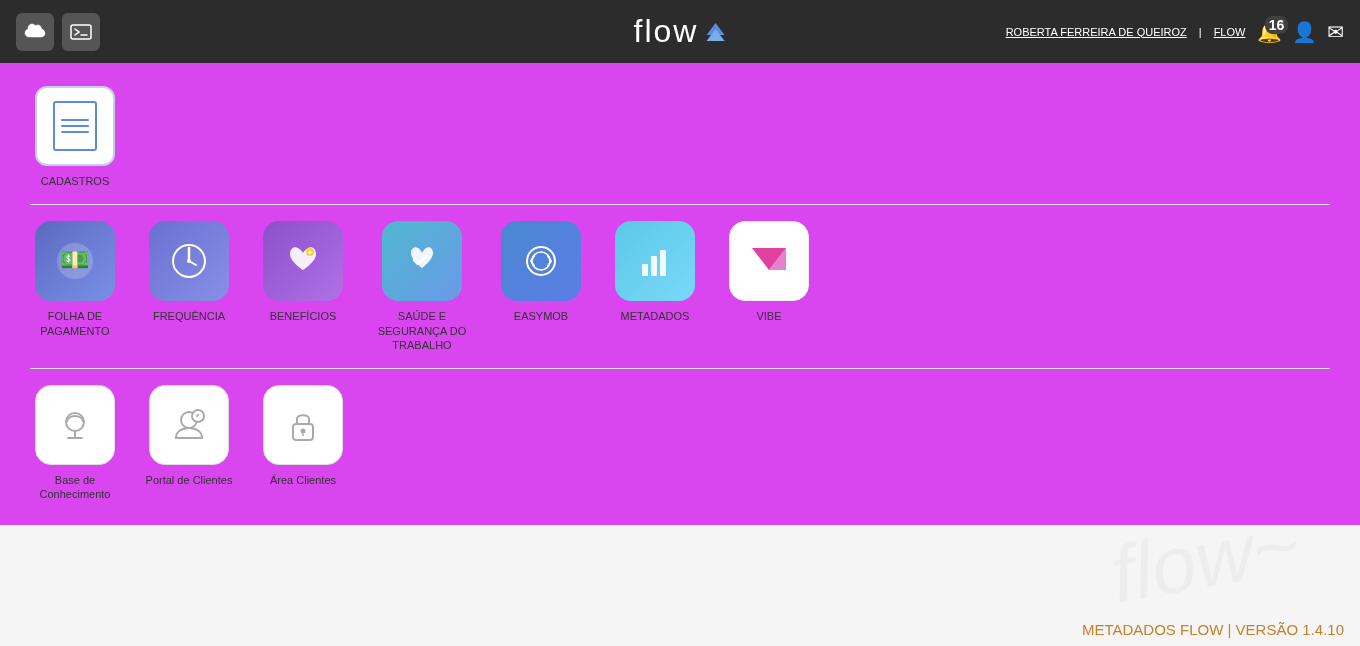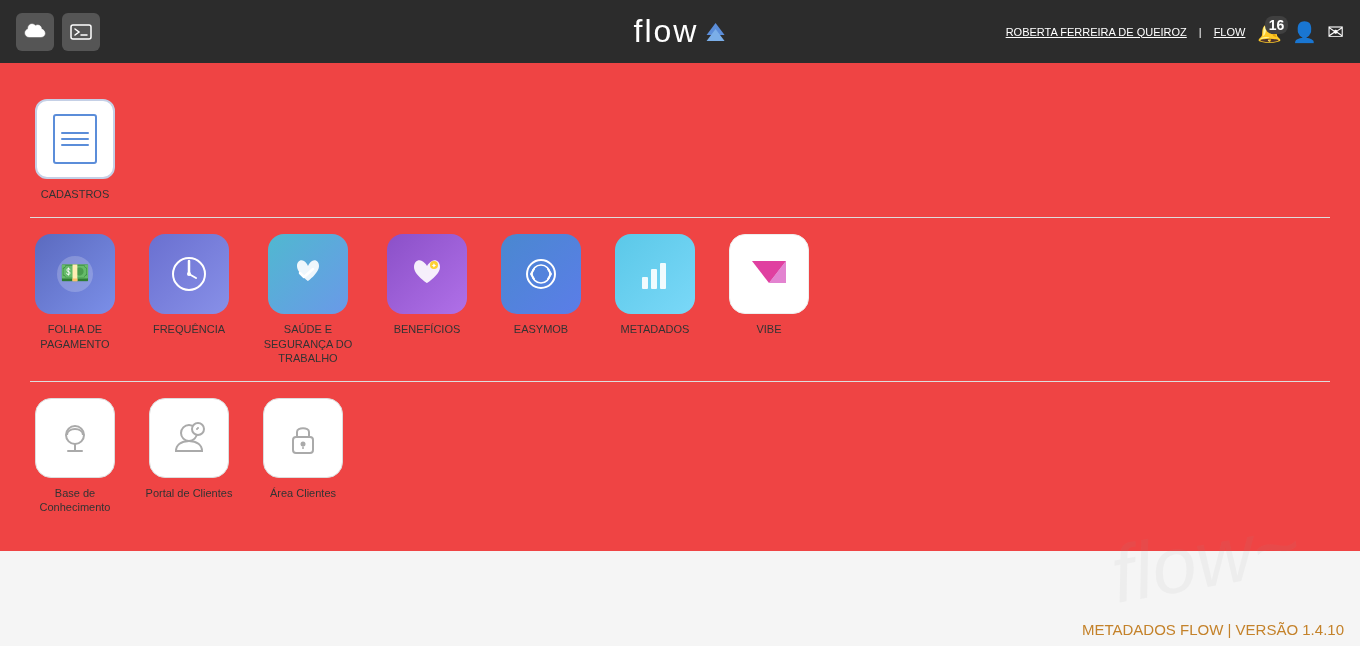--- a/index.html
+++ b/index.html
@@ -91,22 +91,22 @@
       font-weight: bold;
     }
     .icon-person, .icon-mail {
       color: white;
       font-size: 20px;
       cursor: pointer;
     }
 
     
     .main {
-      background: #ef4444;
-      padding: 20px 30px;
+      background: #d946ef;
+      padding: 7px 30px;
     }
 
     
     .section {
       padding: 16px 0;
       border-bottom: 1px solid #ddd;
     }
 
     .icons-row {
       display: flex;
@@ -297,39 +297,39 @@
           <svg width="46" height="46" viewBox="0 0 46 46">
             <circle cx="23" cy="23" r="16" stroke="white" stroke-width="2" fill="none"></circle>
             <line x1="23" y1="10" x2="23" y2="23" stroke="white" stroke-width="2.5" stroke-linecap="round"></line>
             <line x1="23" y1="23" x2="30" y2="27" stroke="white" stroke-width="2" stroke-linecap="round"></line>
             <circle cx="23" cy="23" r="2" fill="white"></circle>
           </svg>
         </div>
         <span class="app-label">FREQUÊNCIA</span>
       </div>
 
-      <div class="app-item" style="width:100px;">
-        <div class="app-icon-wrapper" style="background: linear-gradient(135deg, #50b8d0, #6a99e8);">
-          <svg width="46" height="46" viewBox="0 0 46 46">
-            <path d="M23 30 C23 30 12 22 12 15 C12 11 15 8 19 10 C21 11 22 13 23 15 C24 13 25 11 27 10 C31 8 34 11 34 15 C34 22 23 30 23 30Z" fill="white" opacity="0.9"></path>
-            <polyline points="15,22 19,26 28,18" stroke="white" stroke-width="2.5" fill="none" stroke-linecap="round" stroke-linejoin="round"></polyline>
-          </svg>
-        </div>
-        <span class="app-label">SAÚDE E SEGURANÇA DO TRABALHO</span>
-      </div>
-
       <div class="app-item">
         <div class="app-icon-wrapper" style="background: linear-gradient(135deg, #8b50c8, #b070e8);">
           <svg width="46" height="46" viewBox="0 0 46 46">
             <path d="M23 32 C23 32 10 24 10 16 C10 11 14 8 18 10 C20 11 22 13 23 15 C24 13 26 11 28 10 C32 8 36 11 36 16 C36 24 23 32 23 32Z" fill="white" opacity="0.9"></path>
             <circle cx="30" cy="14" r="4" fill="rgba(255,200,0,0.8)"></circle>
             <text x="30" y="17" text-anchor="middle" font-size="7" fill="white">✦</text>
           </svg>
         </div>
         <span class="app-label">BENEFÍCIOS</span>
+      </div>
+
+      <div class="app-item" style="width:100px;">
+        <div class="app-icon-wrapper" style="background: linear-gradient(135deg, #50b8d0, #6a99e8);">
+          <svg width="46" height="46" viewBox="0 0 46 46">
+            <path d="M23 30 C23 30 12 22 12 15 C12 11 15 8 19 10 C21 11 22 13 23 15 C24 13 25 11 27 10 C31 8 34 11 34 15 C34 22 23 30 23 30Z" fill="white" opacity="0.9"></path>
+            <polyline points="15,22 19,26 28,18" stroke="white" stroke-width="2.5" fill="none" stroke-linecap="round" stroke-linejoin="round"></polyline>
+          </svg>
+        </div>
+        <span class="app-label">SAÚDE E SEGURANÇA DO TRABALHO</span>
       </div>
 
       <div class="app-item">
         <div class="app-icon-wrapper" style="background: linear-gradient(135deg, #4a88d0, #5b7de8);">
           <svg width="46" height="46" viewBox="0 0 46 46">
             <circle cx="23" cy="23" r="14" stroke="white" stroke-width="2" fill="none"></circle>
             <circle cx="23" cy="23" r="9" stroke="white" stroke-width="1.5" fill="none"></circle>
             <path d="M16 18 L13 23 L16 28" stroke="white" stroke-width="2" fill="none" stroke-linecap="round" stroke-linejoin="round"></path>
             <path d="M30 18 L33 23 L30 28" stroke="white" stroke-width="2" fill="none" stroke-linecap="round" stroke-linejoin="round"></path>
           </svg>

